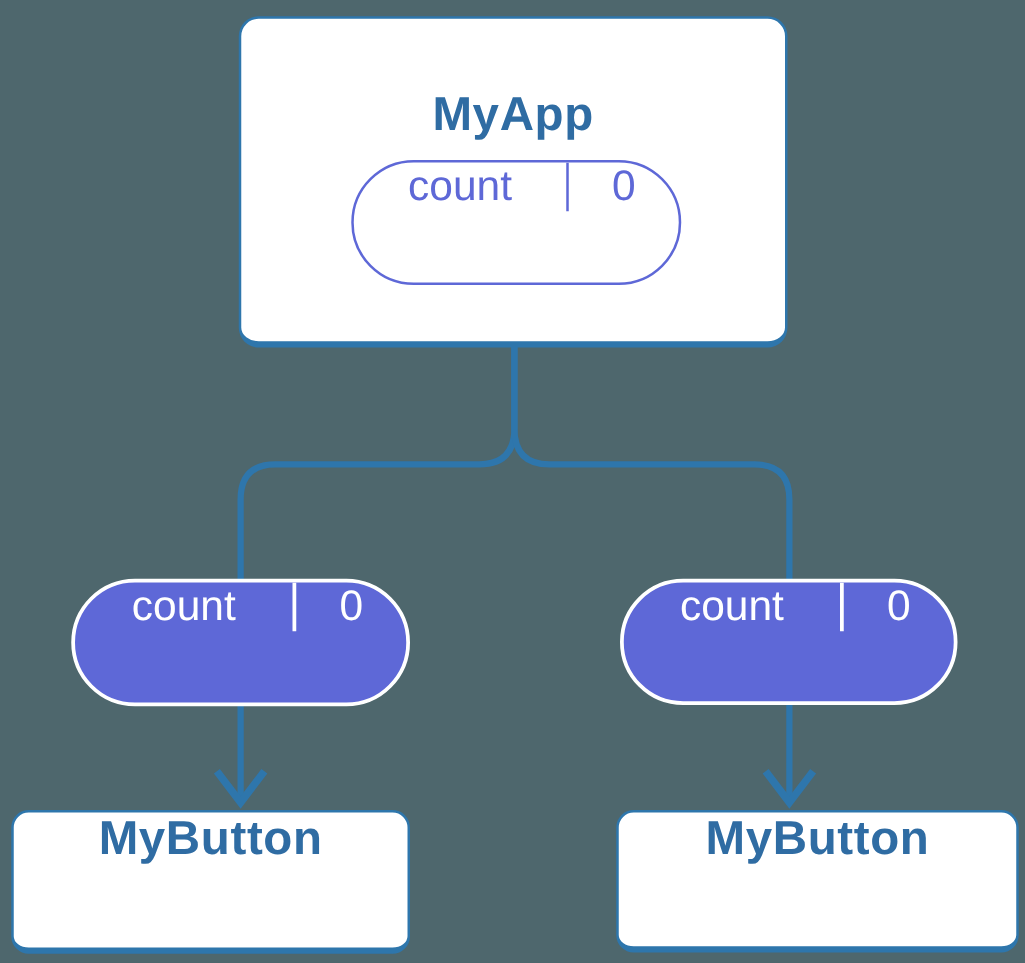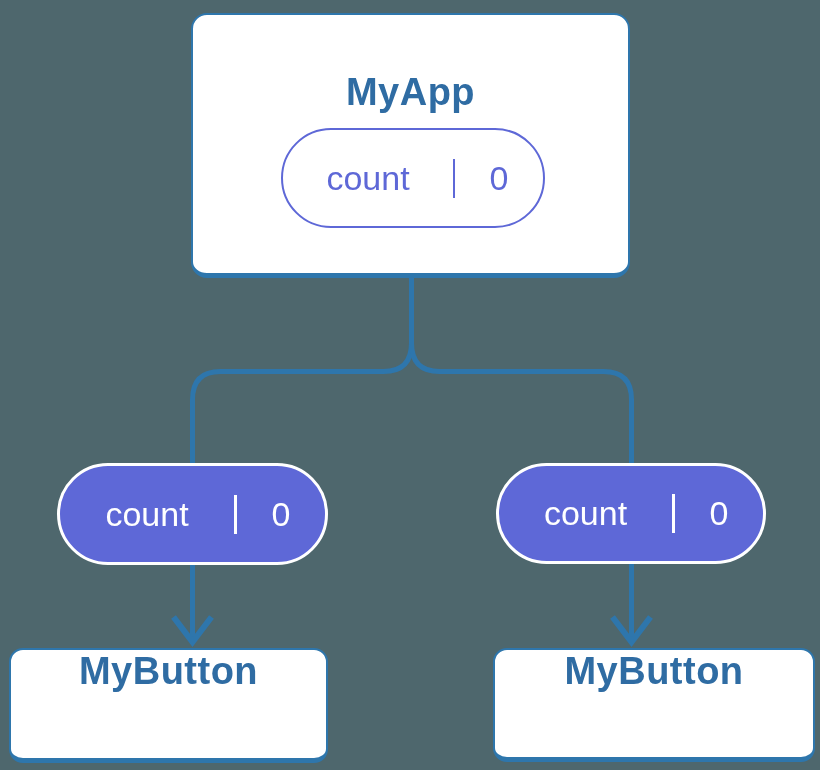--- a/index.html
+++ b/index.html
@@ -32,21 +32,21 @@
   .node-root{left:191px;top:13px;width:439px;height:265px;}
   .node-root .node-title{position:absolute;top:56px;left:0;}
 
   .node-button{display:flex;align-items:flex-start;justify-content:center;border-radius:14px;}
   .node-button-left{left:9px;top:648px;width:319px;height:115px;}
   .node-button-right{left:493px;top:648px;width:322px;height:114px;}
 
   .pill{
     position:absolute;
     display:flex;
-    align-items:center;
+    align-items:flex-start;
     border-radius:52px;
     box-sizing:border-box;
     z-index:3;
     font-size:34px;
     overflow:hidden;
   }
   .pill-seg{display:flex;align-items:center;justify-content:center;}
   .pill-name{flex:1;}
   .pill-value{width:88px;}
 

